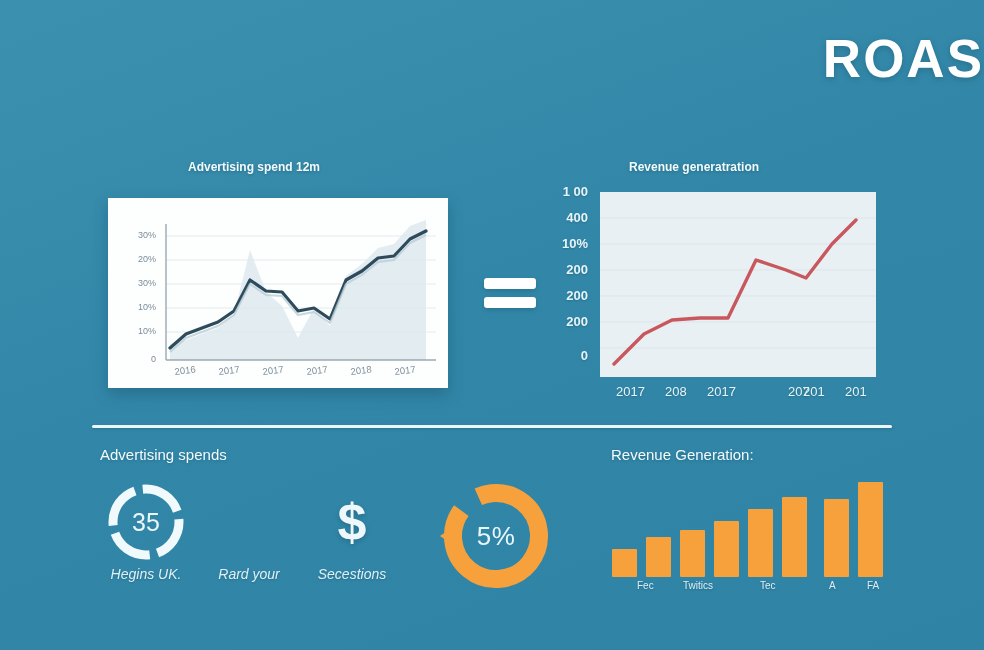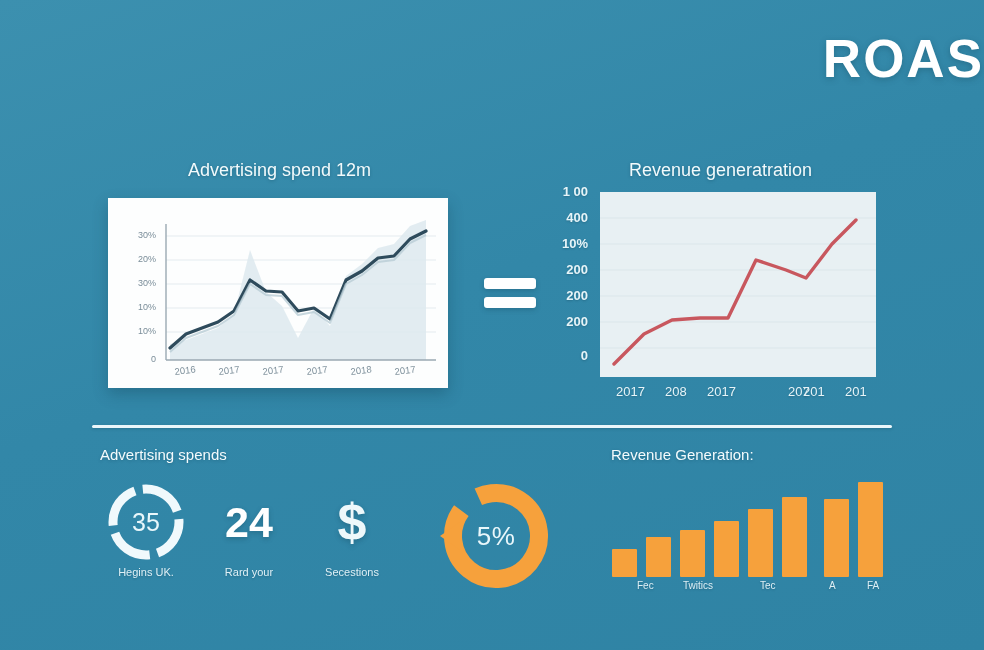--- a/index.html
+++ b/index.html
@@ -32,22 +32,22 @@
     font-size: 53px;
     font-weight: bold;
     letter-spacing: 2px;
     text-shadow: 0 2px 6px rgba(20,70,90,0.35);
   }
 
   
   .chart-heading {
     position: absolute;
     color: #f2fafc;
-    font-size: 18px;
-    font-weight: 400;
+    font-size: 12px;
+    font-weight: 700;
     text-shadow: 0 1px 3px rgba(15,60,80,0.35);
     white-space: nowrap;
   }
   #left-heading  { left: 188px; top: 160px; }
   #right-heading { left: 629px; top: 160px; }
 
   
   #left-card {
     position: absolute;
     left: 108px;
@@ -180,23 +180,24 @@
     align-items: center;
     justify-content: center;
   }
   .kpi-caption {
     position: absolute;
     top: 84px;
     left: 0;
     width: 100px;
     text-align: center;
     color: #dff0f6;
-    font-size: 11px;
+    font-size: 14px;
     white-space: nowrap;
     text-shadow: 0 1px 2px rgba(15,60,80,0.3);
+    font-style: italic;
   }
   .donut-value {
     position: absolute;
     left: 0; top: 0;
     width: 100%; height: 100%;
     display: flex;
     align-items: center;
     justify-content: center;
     color: #e9f7fb;
     font-size: 25px;
@@ -352,23 +353,20 @@
           <g fill="none" stroke="#f0f9fc" stroke-width="9" stroke-linecap="butt">
             <circle cx="42" cy="42" r="33" stroke-dasharray="44 8" stroke-dashoffset="4"></circle>
           </g>
         </svg>
         <div class="donut-value">35</div>
       </div>
       <div class="kpi-caption">Hegins UK.</div>
     </div>
 
     <div class="kpi" id="kpi-number">
-      <div class="kpi-visual">
-        <span class="big-number">24</span>
-      </div>
       <div class="kpi-caption">Rard your</div>
     </div>
 
     <div class="kpi" id="kpi-dollar">
       <div class="kpi-visual">
         <span class="dollar-sign">$</span>
       </div>
       <div class="kpi-caption">Secestions</div>
     </div>
 

